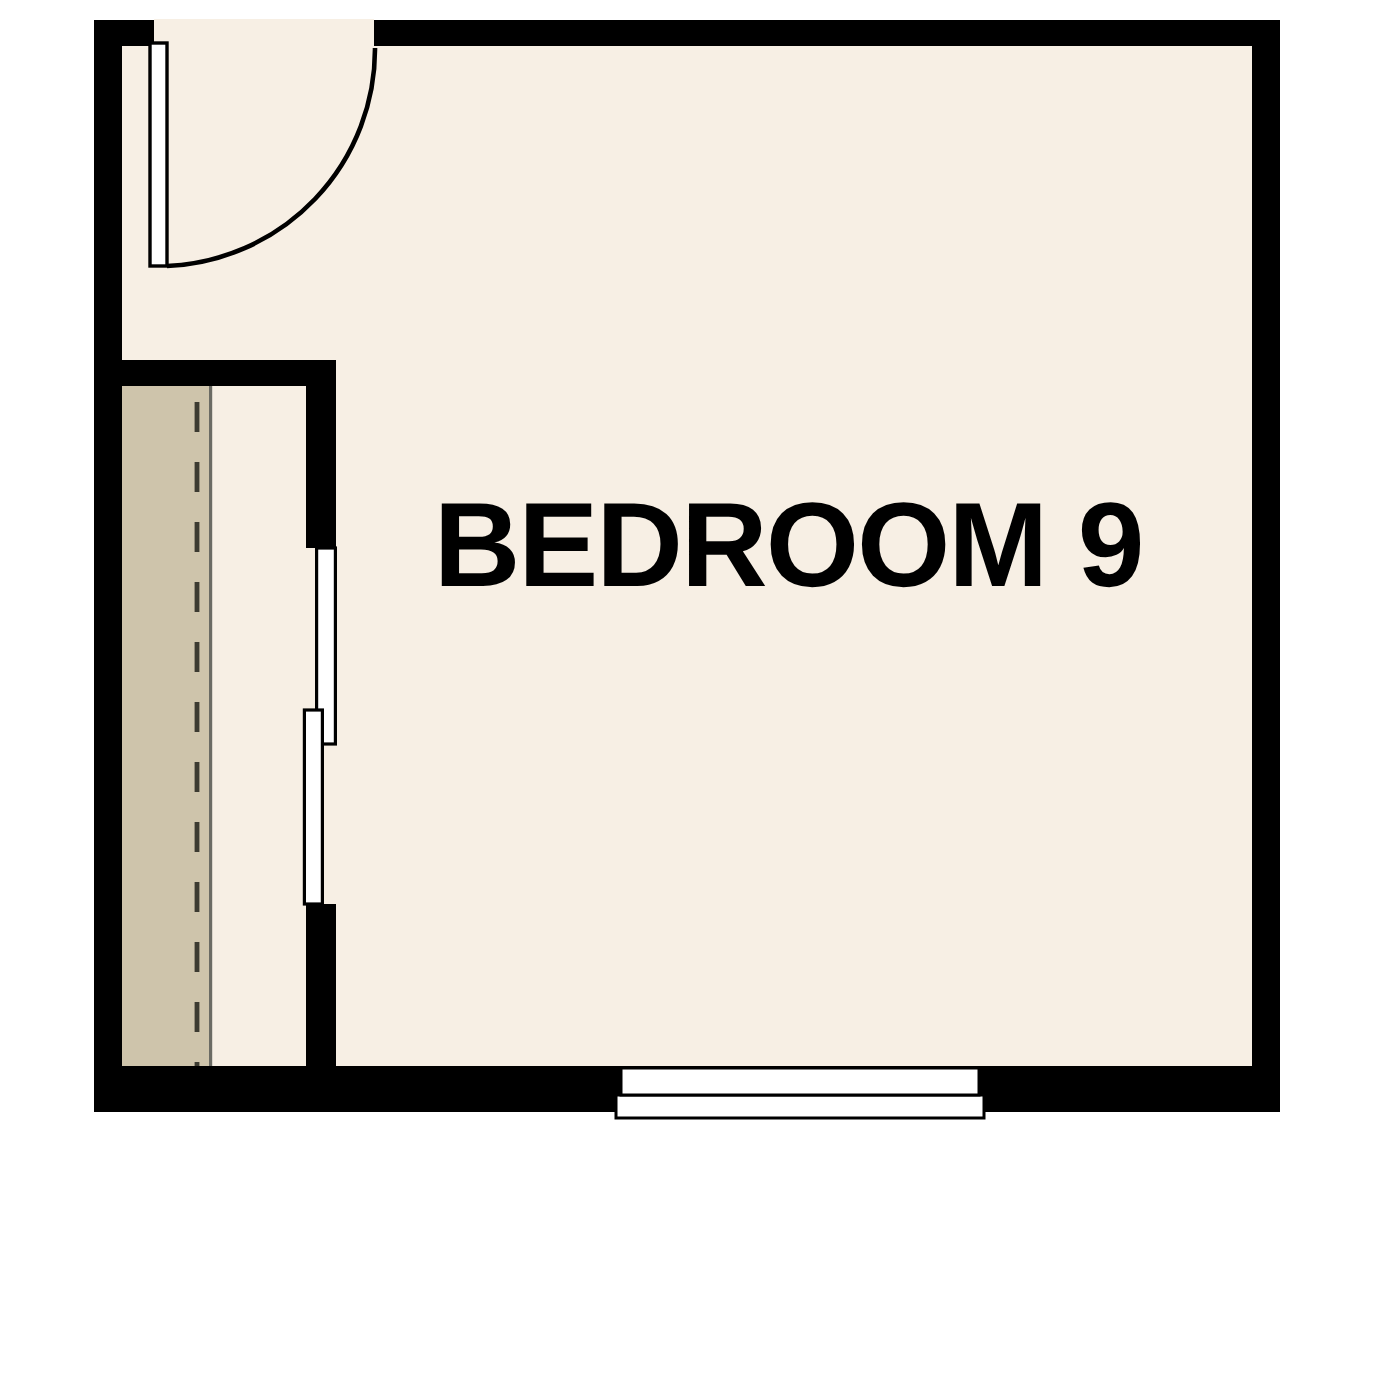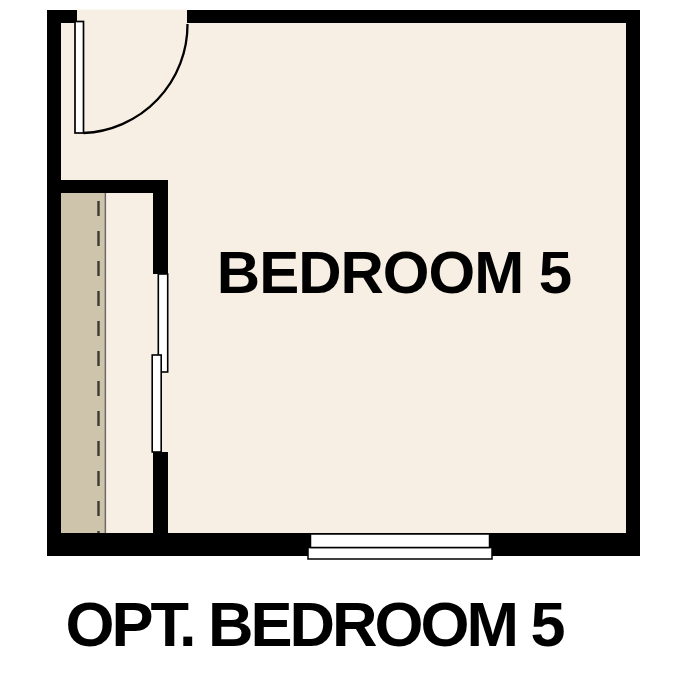--- a/index.html
+++ b/index.html
@@ -77,17 +77,16 @@
 
     <rect x="75" y="21.5" width="8.5" height="111.5" stroke="#000000" stroke-width="1.7" fill="#ffffff"></rect>
 
     <rect x="158.3" y="274" width="9.4" height="98" stroke="#000000" stroke-width="1.6" fill="#ffffff"></rect>
     <rect x="152.2" y="355" width="9" height="97" stroke="#000000" stroke-width="1.6" fill="#ffffff"></rect>
 
     <rect x="308" y="547.5" width="184" height="11.5" stroke="#000000" stroke-width="1.5" fill="#ffffff"></rect>
     <rect x="310.5" y="534" width="179" height="13.5" stroke="#000000" stroke-width="1.5" fill="#ffffff"></rect>
   </svg>
 
-  <div class="room-label">BEDROOM 5</div>
+  <div class="room-label">BEDROOM 9</div>
 
-  <div class="plan-caption">OPT. BEDROOM 5</div>
 
 </div>
 
 </body></html>

